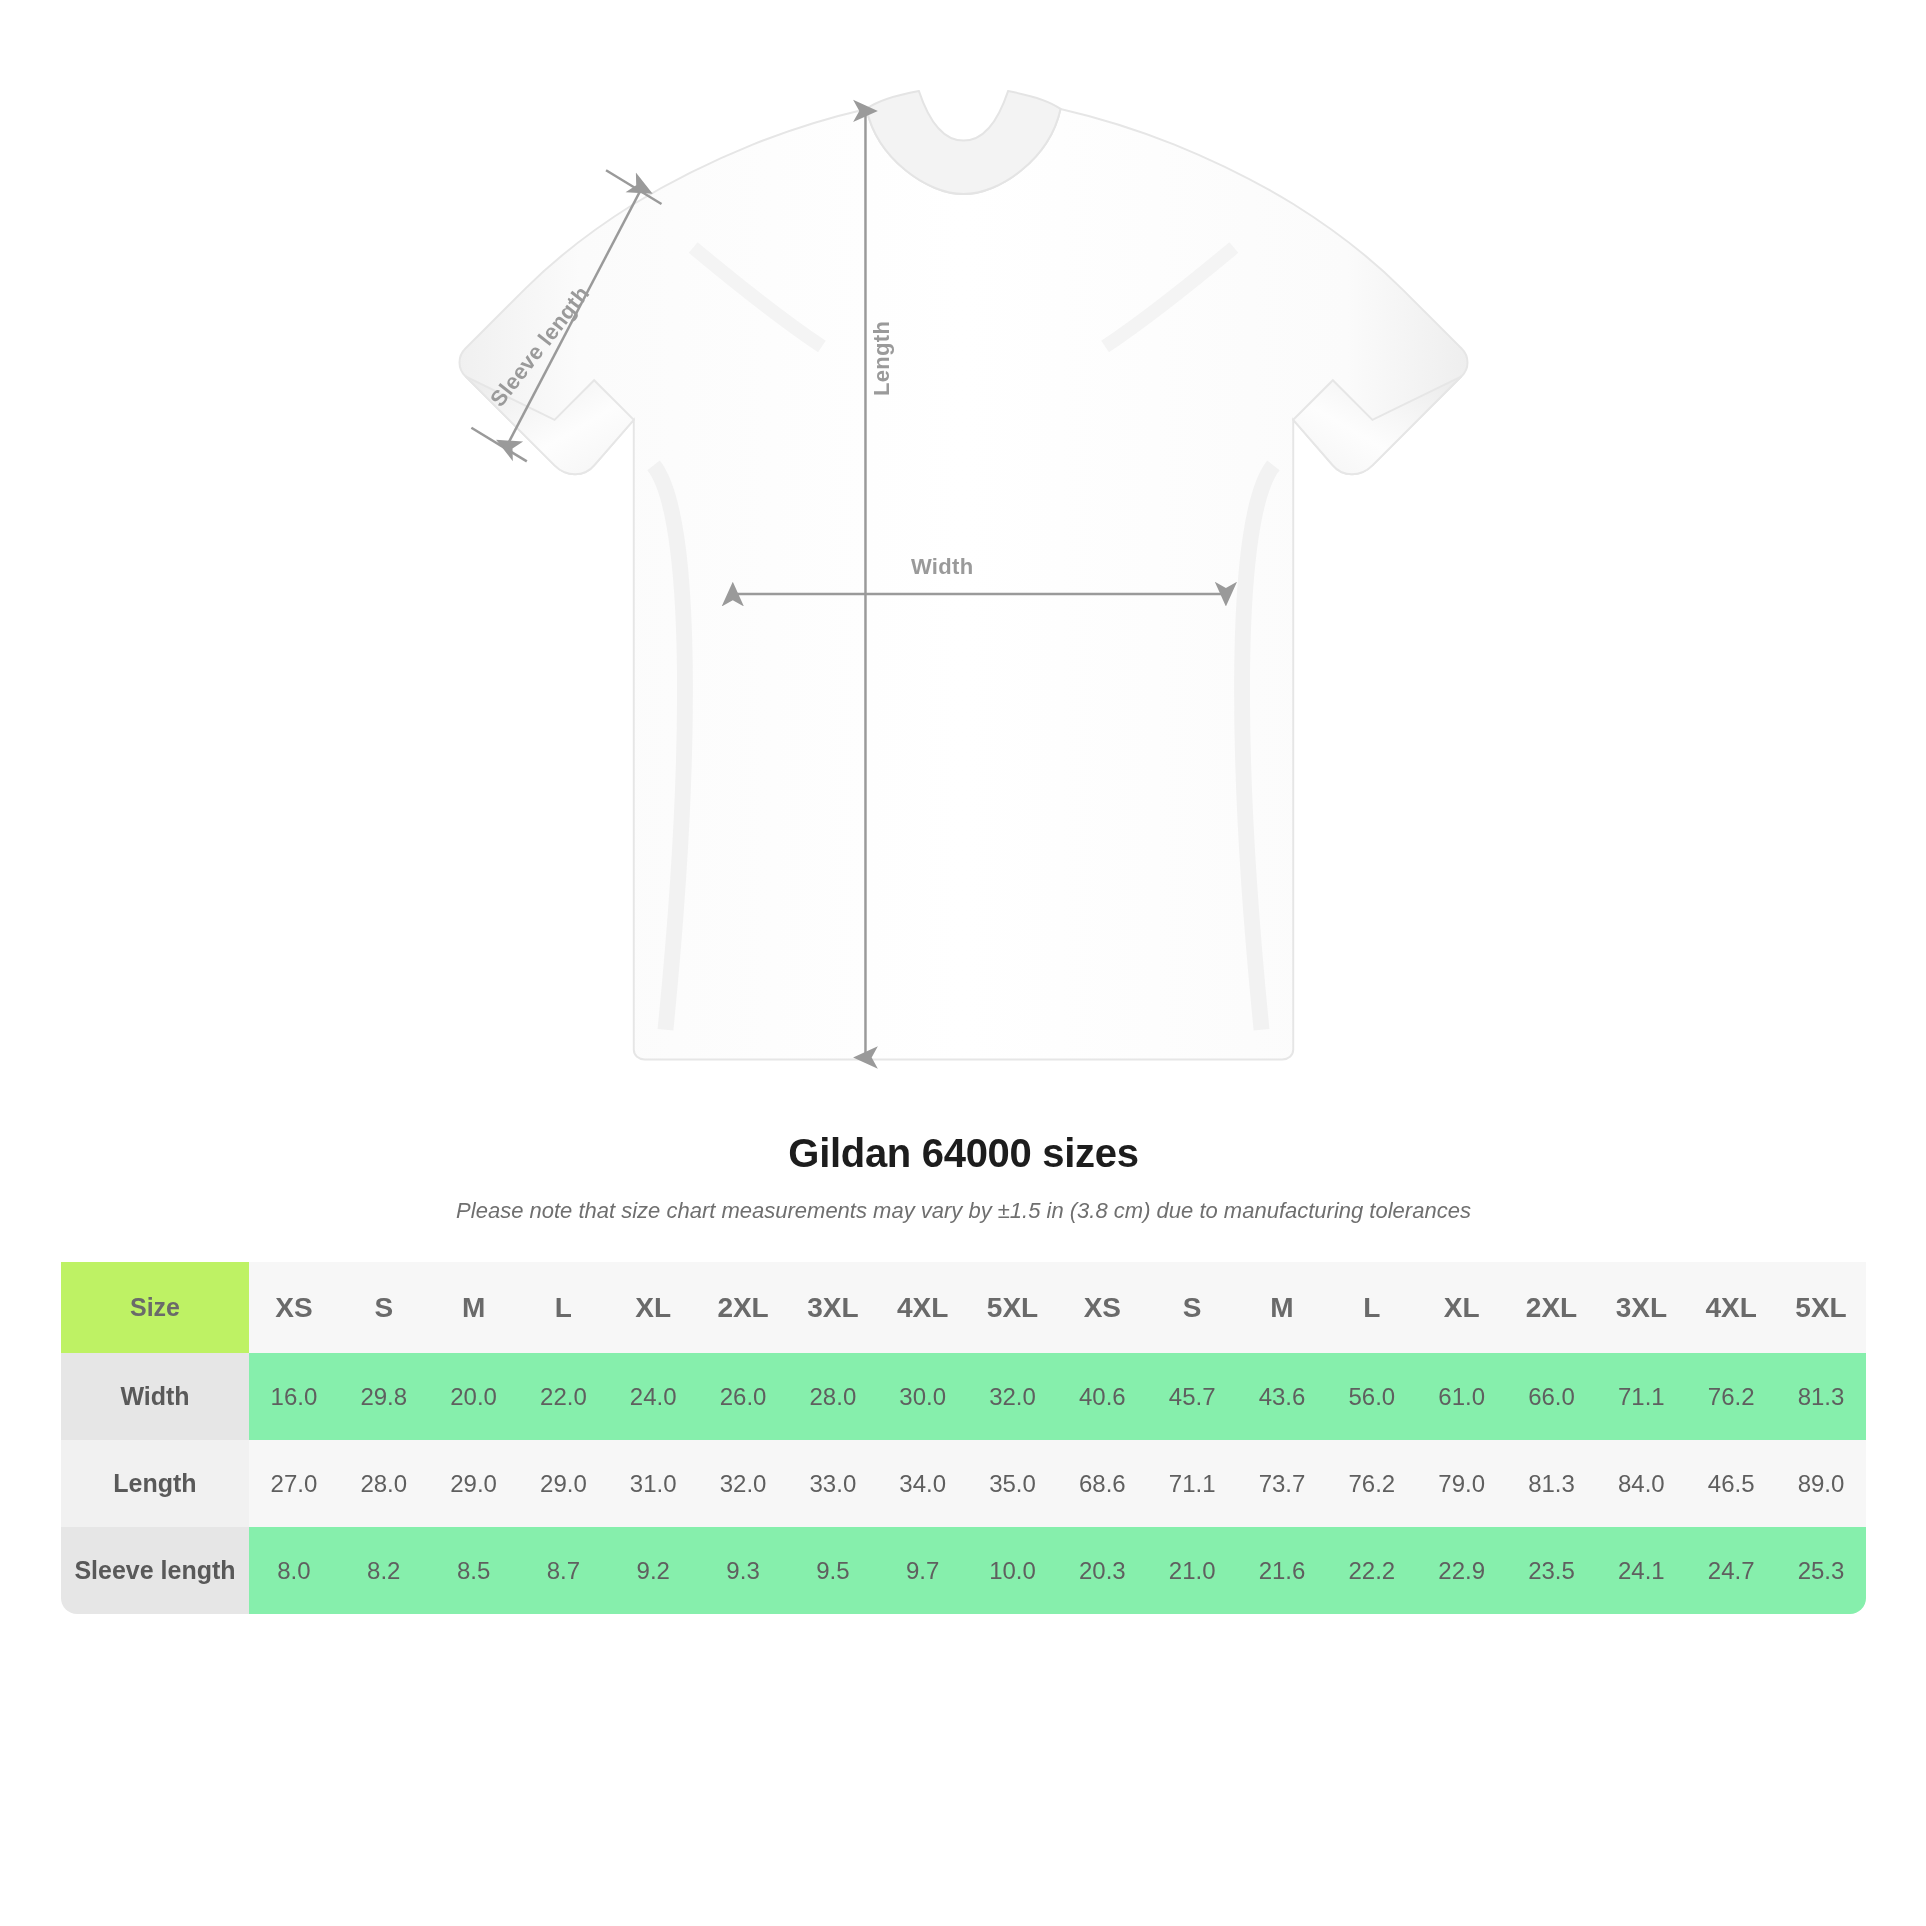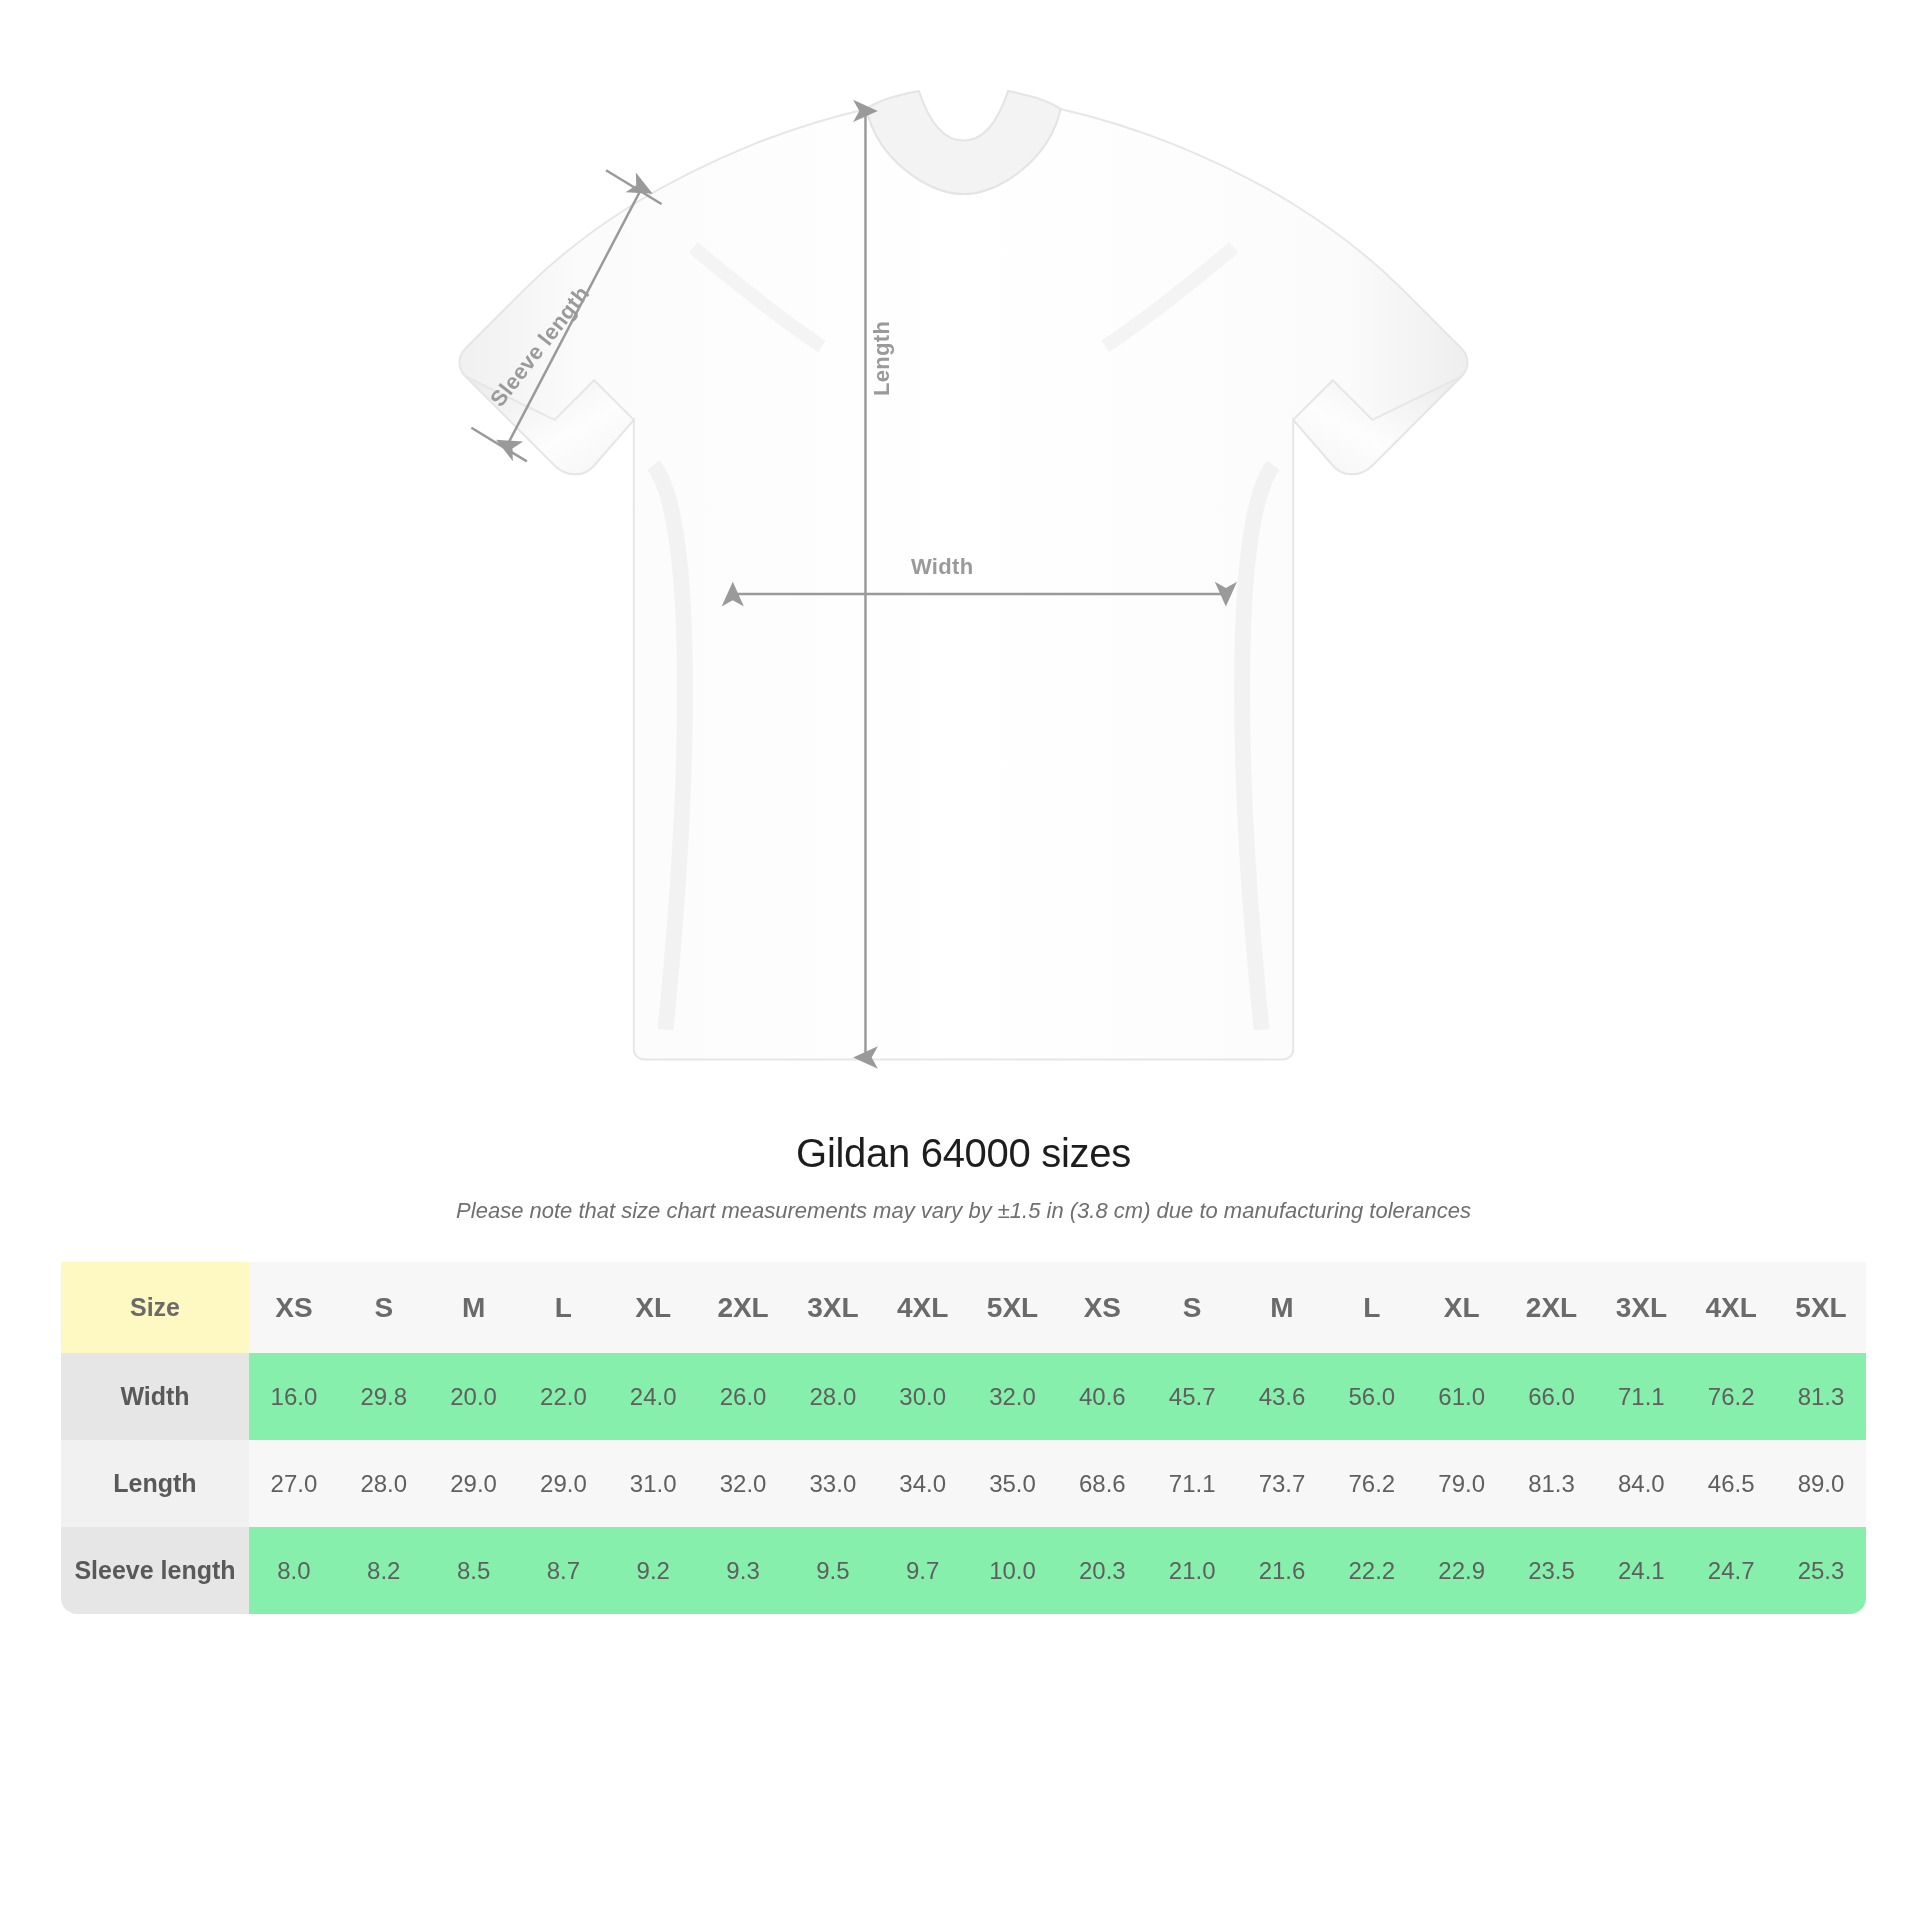--- a/index.html
+++ b/index.html
@@ -42,21 +42,21 @@
   #label-length { left: 869px; top: 396px; transform: rotate(-90deg); transform-origin: left top; }
   #label-sleeve { left: 485px; top: 396px; transform: rotate(-52deg); transform-origin: left top; }
 
   
   #title-block {
     text-align: center;
     margin-top: 22px;
   }
   #chart-title {
     font-size: 40px;
-    font-weight: normal;
+    font-weight: bold;
     color: #1d1d1d;
     margin: 0;
     letter-spacing: -0.3px;
   }
   #chart-note {
     font-size: 22px;
     font-style: italic;
     color: #6f6f6f;
     margin-top: 22px;
   }
@@ -101,21 +101,21 @@
   .sys-row td.tr { border-top-right-radius: 16px; }
 
   .size-row td {
     background: #f7f7f7;
     height: 91px;
     font-size: 28px;
     font-weight: bold;
     color: #6a6a6a;
   }
   .size-row td.rowhead {
-    background: #fef9c3;
+    background: #bef264;
     font-size: 25px;
   }
 
   .data-row td {
     height: 87px;
   }
   .data-row.odd td { background: #86efac; }
   .data-row.even td { background: #f7f7f7; }
   .data-row td.rowhead {
     font-weight: bold;

